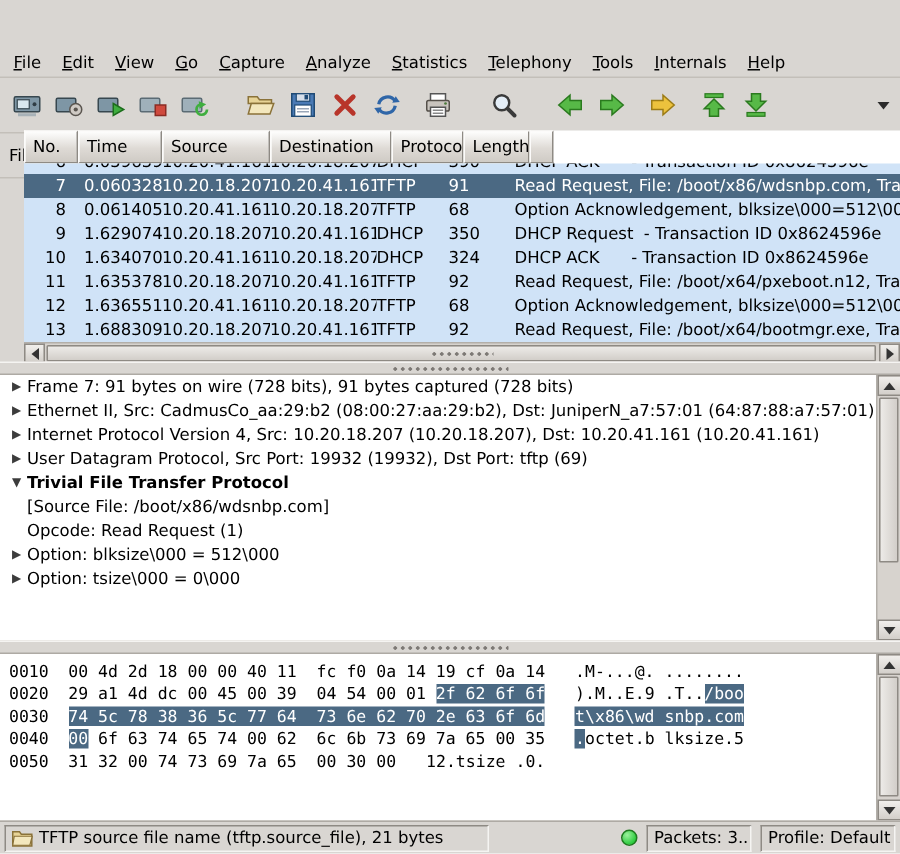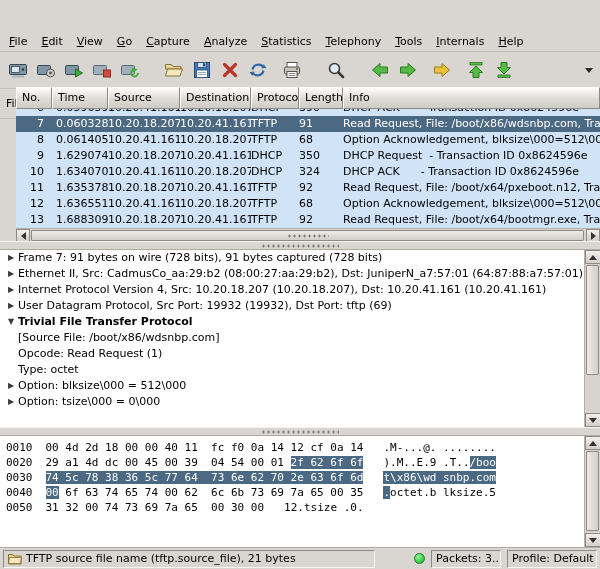--- a/index.html
+++ b/index.html
@@ -39,21 +39,21 @@
                border:1px solid #8e8a84; display:flex; align-items:center; justify-content:center; }
   .filter-btn { padding:4px 9px; white-space:nowrap;text-align:right; }
   .filter-clear { color:#8a8781; }
 
   
   .packet-list { position:absolute; top:87px; left:16px; width:600px; height:154px; background:#fff; }
   .pl-header { display:flex; height:22px; }
   .hcell { border:1px solid; border-color:#fcfbfa #8e8a84 #8e8a84 #fcfbfa;
            background:linear-gradient(#fdfdfc,#dedad5 55%,#cfcbc5);
            padding:3px 0 0 5px; white-space:nowrap; overflow:hidden; flex-shrink:0; }
-  .h-no{width:36px;} .h-time{width:56px;} .h-src{width:72px;} .h-dst{width:71px;}
+  .h-no{width:36px;} .h-time{width:56px;} .h-src{width:72px;} .h-dst{width:81px;}
   .h-proto{width:48px;} .h-len{width:44px;} .h-info{flex:1 1 auto;} .h-stub{width:16px; padding-left:0;}
   .pl-rows { position:absolute; top:22px; left:0; right:16px; height:119px; overflow:hidden; background:#fff; }
   .prow { display:flex; height:16px; line-height:16px; background:var(--row-blue,#d0e3f7); }
   .prow:first-of-type { margin-top:-9px; }
   .prow.sel { background:var(--selection,#4b6983); color:#fff; }
   .pcell { white-space:pre; overflow:hidden; flex-shrink:0; }
   .c-no{width:36px; text-align:right; padding-right:8px;} .c-time{width:56px; padding-left:4px;}
   .c-src{width:72px;} .c-dst{width:71px;} .c-proto{width:48px;} .c-len{width:44px;}
   .c-info{flex:1 1 auto;}
 
@@ -104,21 +104,21 @@
   .gap2 { display:inline-block; width:13px; }
   .gap3 { display:inline-block; width:20px; }
 
   
   .statusbar { position:absolute; bottom:0; left:0; width:600px; height:22px;
                display:flex; align-items:center; padding:0 3px; gap:6px;
                border-top:1px solid #aeaaa4; background:var(--window-bg,#d9d6d2); }
   .sb-box { height:18px; display:flex; align-items:center; gap:4px;
             border:1px solid; border-color:#8e8a84 #f5f4f2 #f5f4f2 #8e8a84;
             padding:0 4px; white-space:nowrap; overflow:hidden; flex-shrink:0; }
-  .sb-left { width:372px; }
+  .sb-left { width:323px; }
   .sb-led { width:11px; height:11px; border-radius:50%; margin-left:auto; flex-shrink:0;
             background:radial-gradient(circle at 35% 30%, #9df29d, var(--led-green,#2ecc40) 70%);
             border:1px solid #1f7a1f; }
   .sb-packets { width:70px; }
   .sb-profile { width:90px; }
 </style>
 </head>
 <body>
 
 <div class="window">
@@ -282,21 +282,20 @@
   </div>
 
   <div class="packet-list">
     <div class="pl-header">
       <span class="hcell h-no">No.</span>
       <span class="hcell h-time">Time</span>
       <span class="hcell h-src">Source</span>
       <span class="hcell h-dst">Destination</span>
       <span class="hcell h-proto">Protocol</span>
       <span class="hcell h-len">Length</span>
-      <span class="hcell h-info">Info</span>
       <span class="hcell h-stub"></span>
     </div>
     <div class="pl-rows">
 
         <div class="prow">
           <span class="pcell c-no">6</span>
           <span class="pcell c-time">0.059659</span>
           <span class="pcell c-src">10.20.41.161</span>
           <span class="pcell c-dst">10.20.18.207</span>
           <span class="pcell c-proto">DHCP</span>
@@ -433,24 +432,20 @@
           <span class="texp"></span>
           <span>[Source File: /boot/x86/wdsnbp.com]</span>
         </div>
 
         <div class="trow ind1">
           <span class="texp"></span>
           <span>Opcode: Read Request (1)</span>
         </div>
 
 
-        <div class="trow ind1">
-          <span class="texp"></span>
-          <span>Type: octet</span>
-        </div>
 
         <div class="trow ind1">
           <span class="texp">▶</span>
           <span>Option: blksize\000 = 512\000</span>
         </div>
 
         <div class="trow ind1">
           <span class="texp">▶</span>
           <span>Option: tsize\000 = 0\000</span>
         </div>
@@ -467,21 +462,21 @@
   </div>
 
   <div class="splitter" style="top:427px;">
       <span class="grip"></span>
     </div>
 
   <div class="hexpane">
     <div class="hexlines">
 
 
-        <div class="hexline"><span>0010</span><span class="gap2"></span><span>00 4d 2d 18 00 00 40 11  fc f0 0a 14 12 cf 0a 14</span><span class="hl"></span><span></span><span class="gap3"></span><span>.M-...@. ........</span><span class="hl"></span><span></span></div>
+        <div class="hexline"><span>0010</span><span class="gap2"></span><span>00 4d 2d 18 00 00 40 11  fc f0 0a 14 19 cf 0a 14</span><span class="hl"></span><span></span><span class="gap3"></span><span>.M-...@. ........</span><span class="hl"></span><span></span></div>
 
         <div class="hexline"><span>0020</span><span class="gap2"></span><span>29 a1 4d dc 00 45 00 39  04 54 00 01 </span><span class="hl">2f 62 6f 6f</span><span></span><span class="gap3"></span><span>).M..E.9 .T..</span><span class="hl">/boo</span><span></span></div>
 
         <div class="hexline"><span>0030</span><span class="gap2"></span><span></span><span class="hl">74 5c 78 38 36 5c 77 64  73 6e 62 70 2e 63 6f 6d</span><span></span><span class="gap3"></span><span></span><span class="hl">t\x86\wd snbp.com</span><span></span></div>
 
         <div class="hexline"><span>0040</span><span class="gap2"></span><span></span><span class="hl">00</span><span> 6f 63 74 65 74 00 62  6c 6b 73 69 7a 65 00 35</span><span class="gap3"></span><span></span><span class="hl">.</span><span>octet.b lksize.5</span></div>
 
         <div class="hexline"><span>0050</span><span class="gap2"></span><span>31 32 00 74 73 69 7a 65  00 30 00</span><span class="hl"></span><span></span><span class="gap3"></span><span>12.tsize .0.</span><span class="hl"></span><span></span></div>
       </div>
     <div class="vscroll" style="top:0; height:111px; right:0;">

